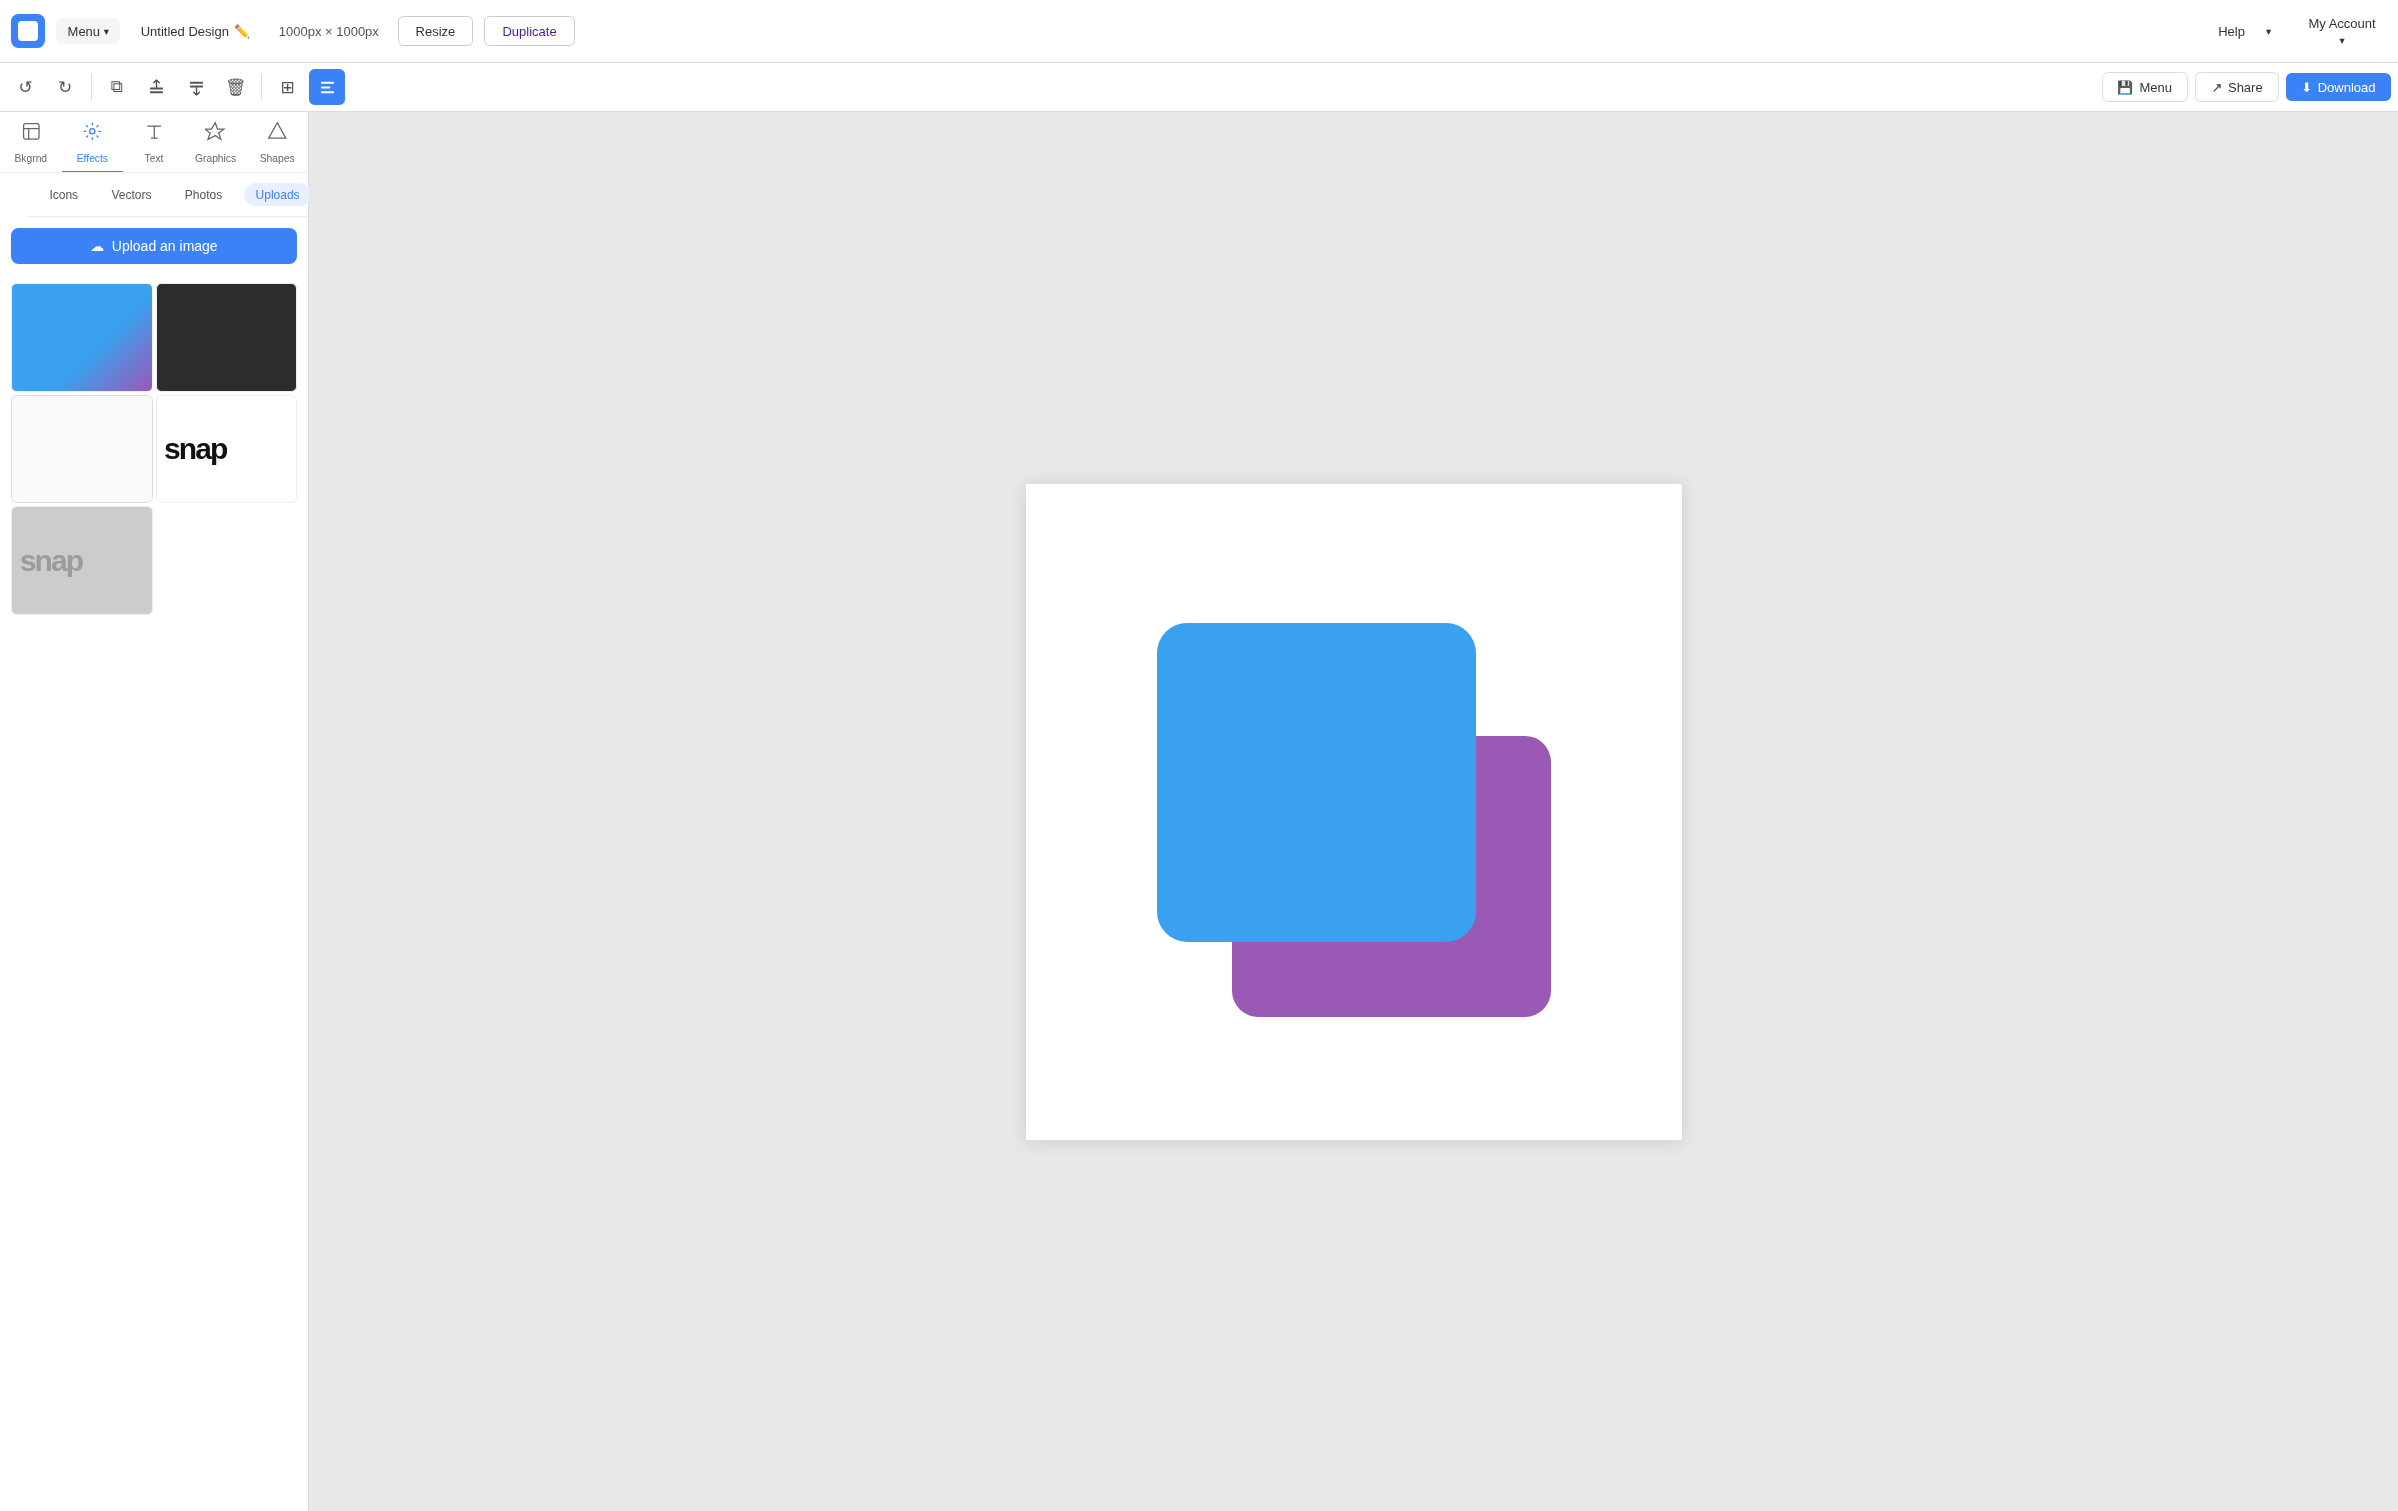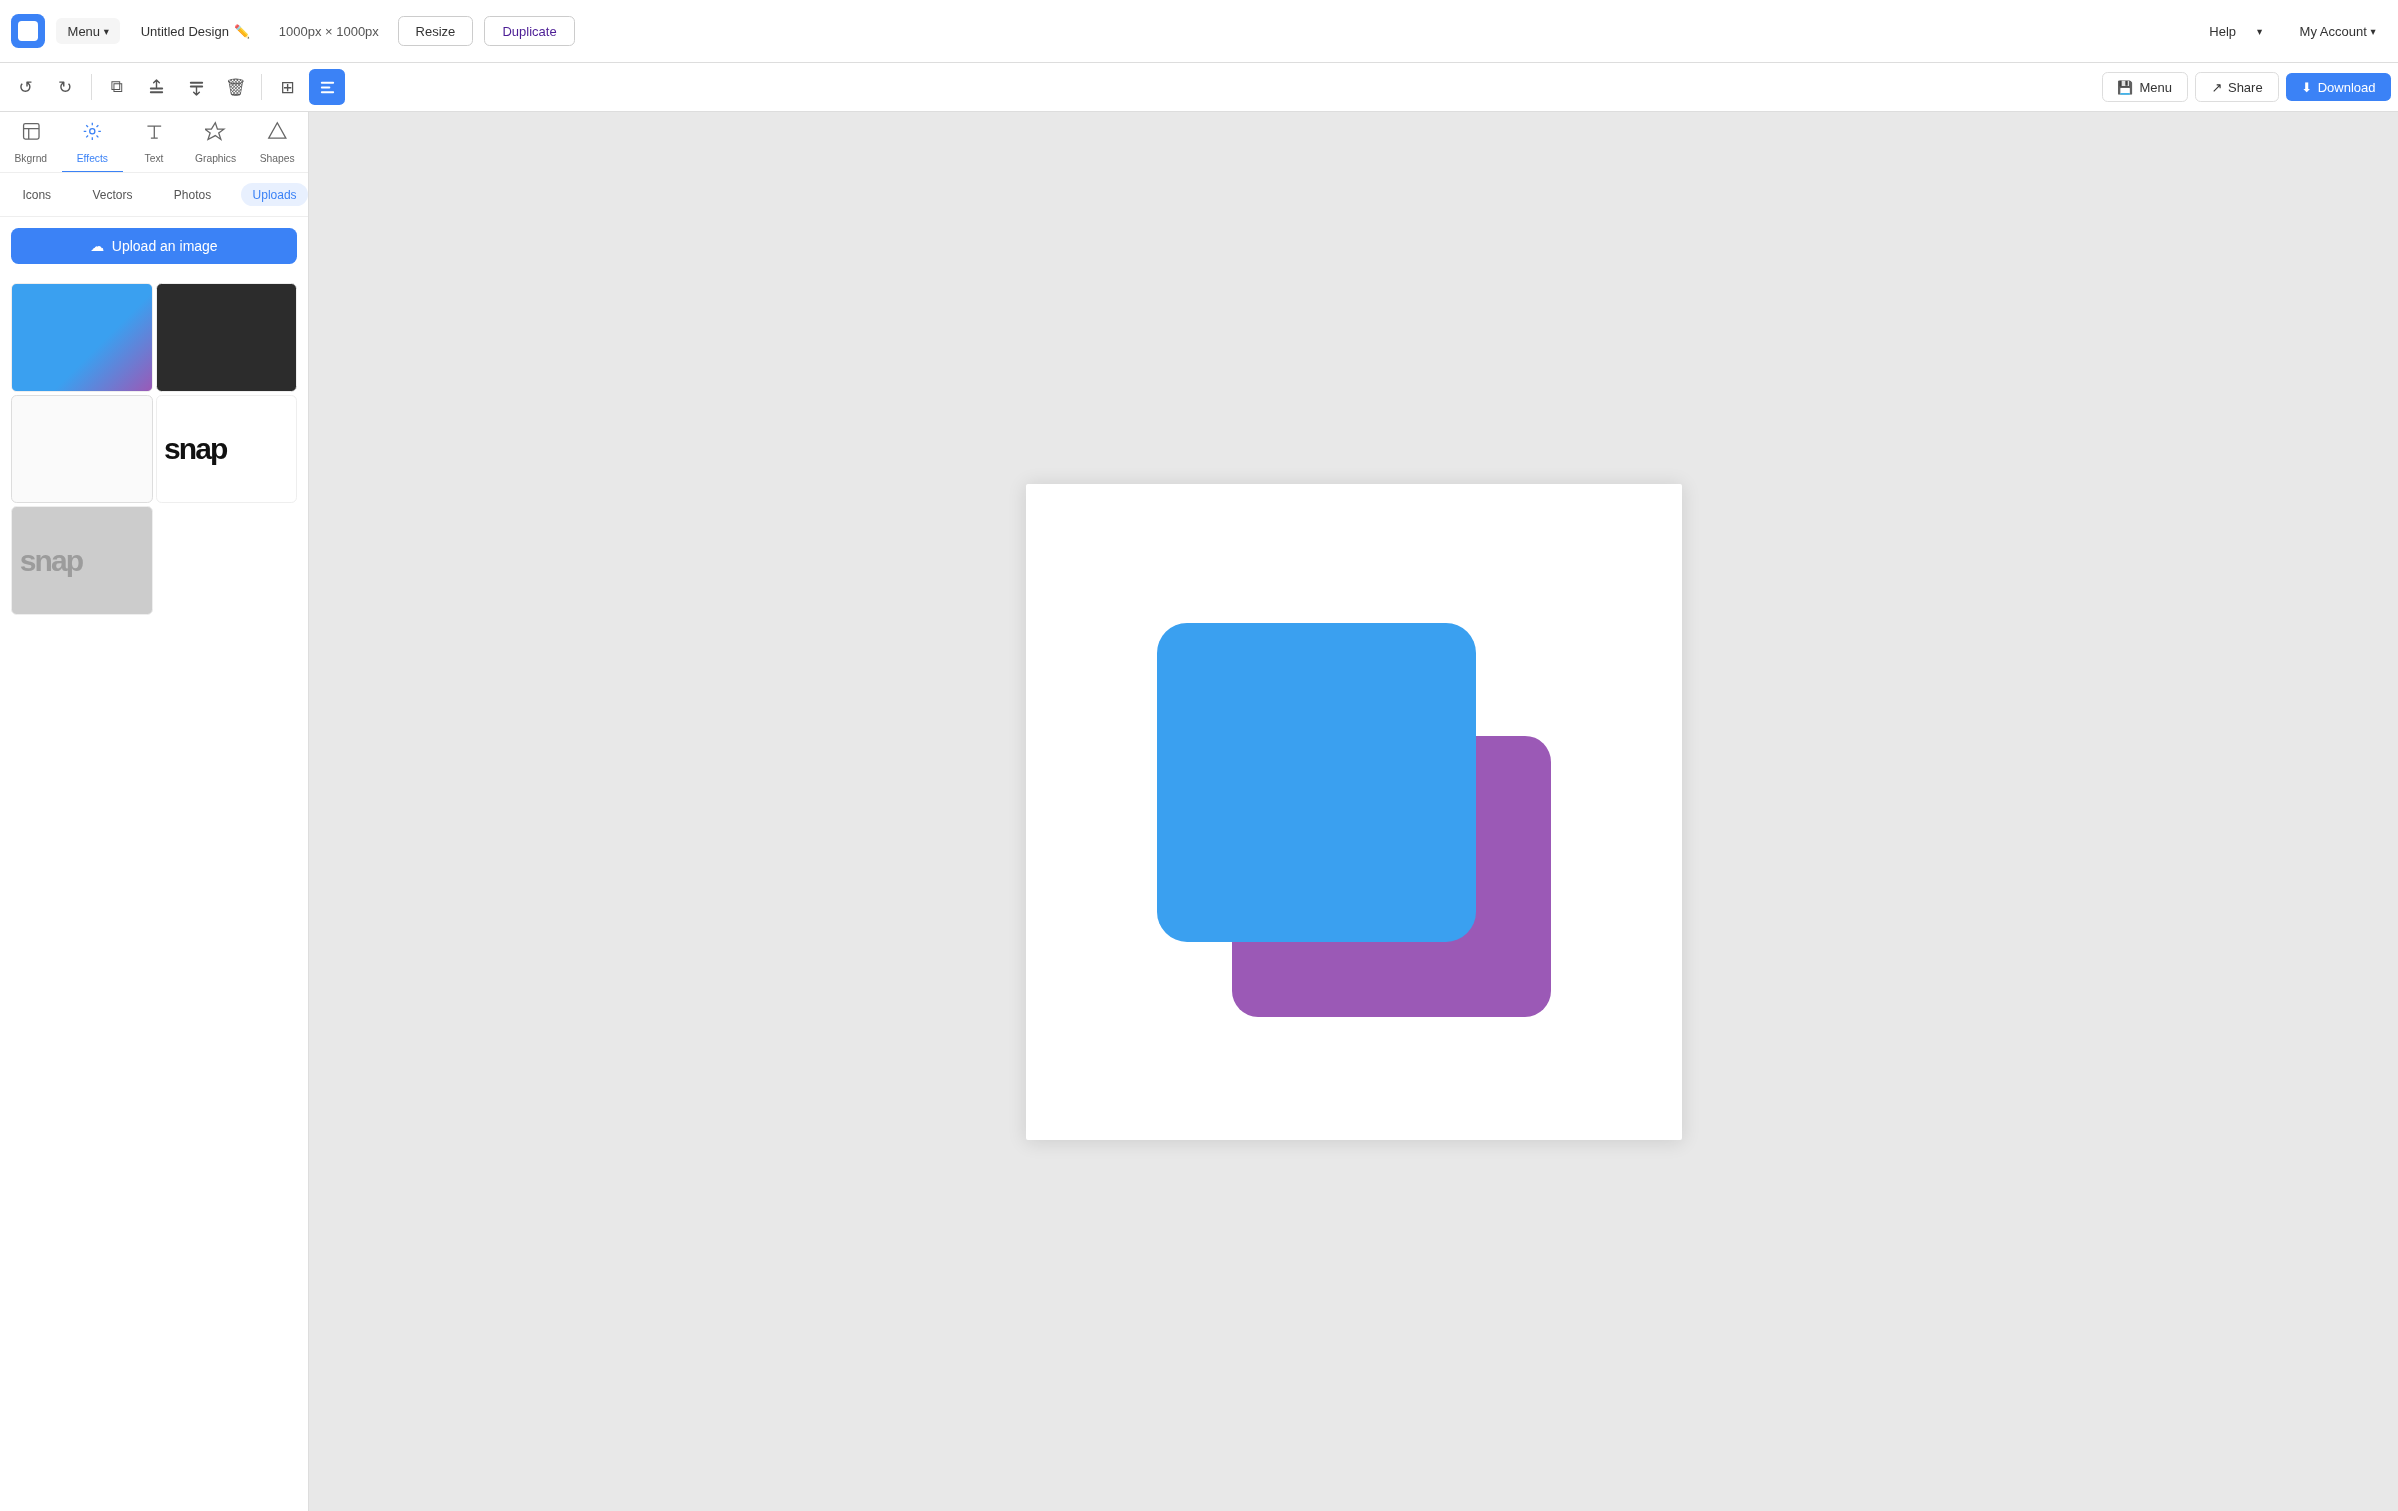--- a/index.html
+++ b/index.html
@@ -33,21 +33,21 @@
     }
     .resize-btn { background: #fff; color: #333; }
     .duplicate-btn { background: #fff; color: #4c1d95; }
     .top-right { margin-left: auto; display: flex; align-items: center; gap: 15px; }
     .help-btn {
       display: flex; align-items: center; gap: 21px; padding: 5.6px 11.2px;
       border: none; background: transparent; cursor: pointer; font-size: 13px; color: #333;
     }
     .account-btn {
       display: flex; align-items: center; gap: 3.7px; padding: 5.6px 11.2px;
-      border: none; background: transparent; cursor: pointer; font-size: 13px; color: #333;
+      border: none; background: transparent; cursor: pointer; font-size: 13px; color: #333; flex-direction: column;
     }
 
     
     .toolbar {
       display: flex; align-items: center; background: #fff; border-bottom: 0.9px solid #ddd;
       height: 49px; padding: 0 7.5px; gap: 3.7px; flex-shrink: 0;
     }
     .toolbar-btn {
       width: 36px; height: 36px; border: none; background: transparent; border-radius: 5.6px;
       cursor: pointer; display: flex; align-items: center; justify-content: center;
@@ -74,21 +74,21 @@
     .side-nav { display: flex; border-bottom: 0.9px solid #eee; }
     .side-nav-item {
       flex: 1; display: flex; flex-direction: column; align-items: center; justify-content: center;
       padding: 9.4px 3.7px 7.5px; gap: 11px; cursor: pointer; border-bottom: 1.9px solid transparent;
       font-size: 10.3px; color: #666;
     }
     .side-nav-item.active { border-bottom: 1.9px solid #3b82f6; color: #3b82f6; }
     .side-nav-item svg { width: 20.6px; height: 20.6px; }
 
     
-    .sub-tabs { display: flex; align-items: center; padding: 9.4px 11.2px; gap: 19px; border-bottom: 0.9px solid #eee; }
+    .sub-tabs { display: flex; align-items: center; padding: 9.4px 11.2px; gap: 11px; border-bottom: 0.9px solid #eee; margin-left: 27px; }
     .sub-tab {
       padding: 4.7px 11.2px; border-radius: 19px; font-size: 12px; cursor: pointer;
       border: none; background: transparent; color: #555;
     }
     .sub-tab.active { background: #e8f0fe; color: #3b82f6; font-weight: 500; }
     .fav-icon { margin-left: auto; cursor: pointer; font-size: 15px; color: #888; background: none; border: none; }
 
     
     .upload-section { padding: 11.2px; }
     .upload-btn {

